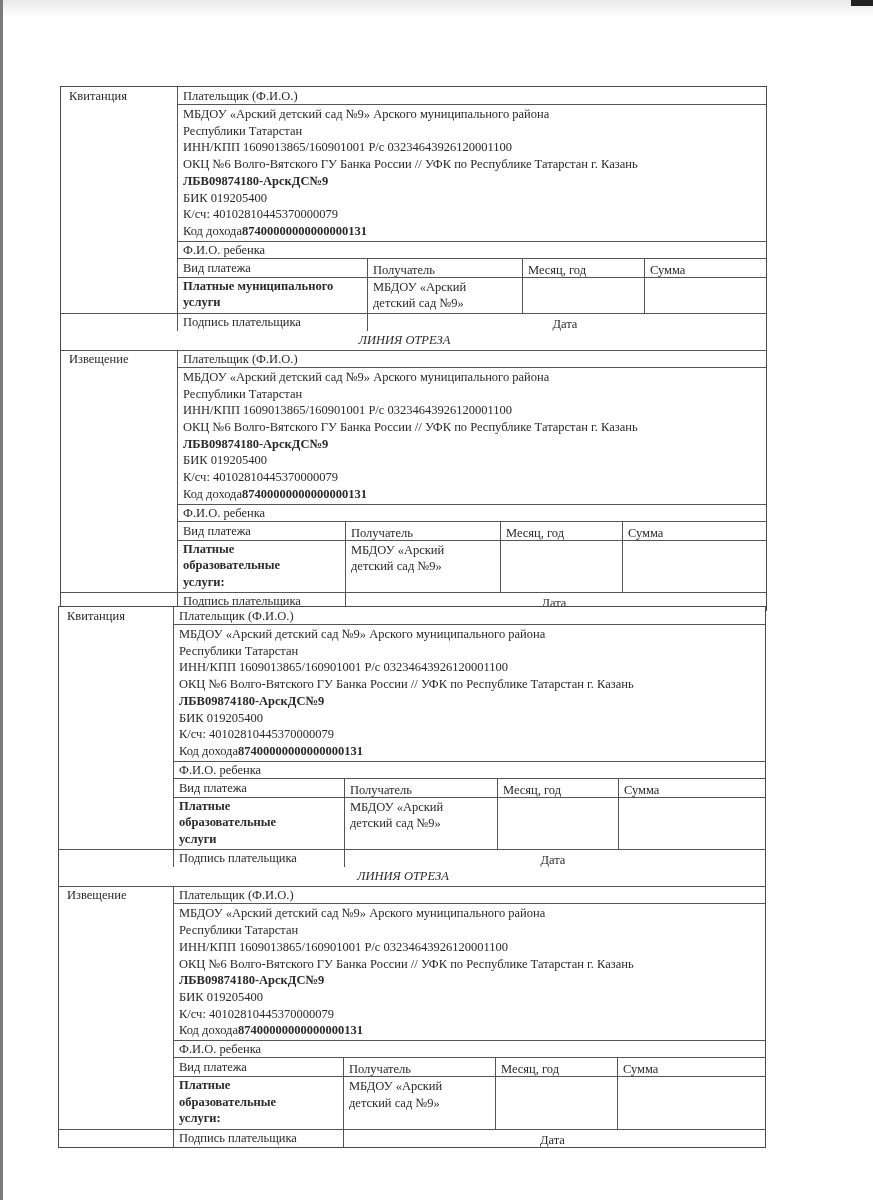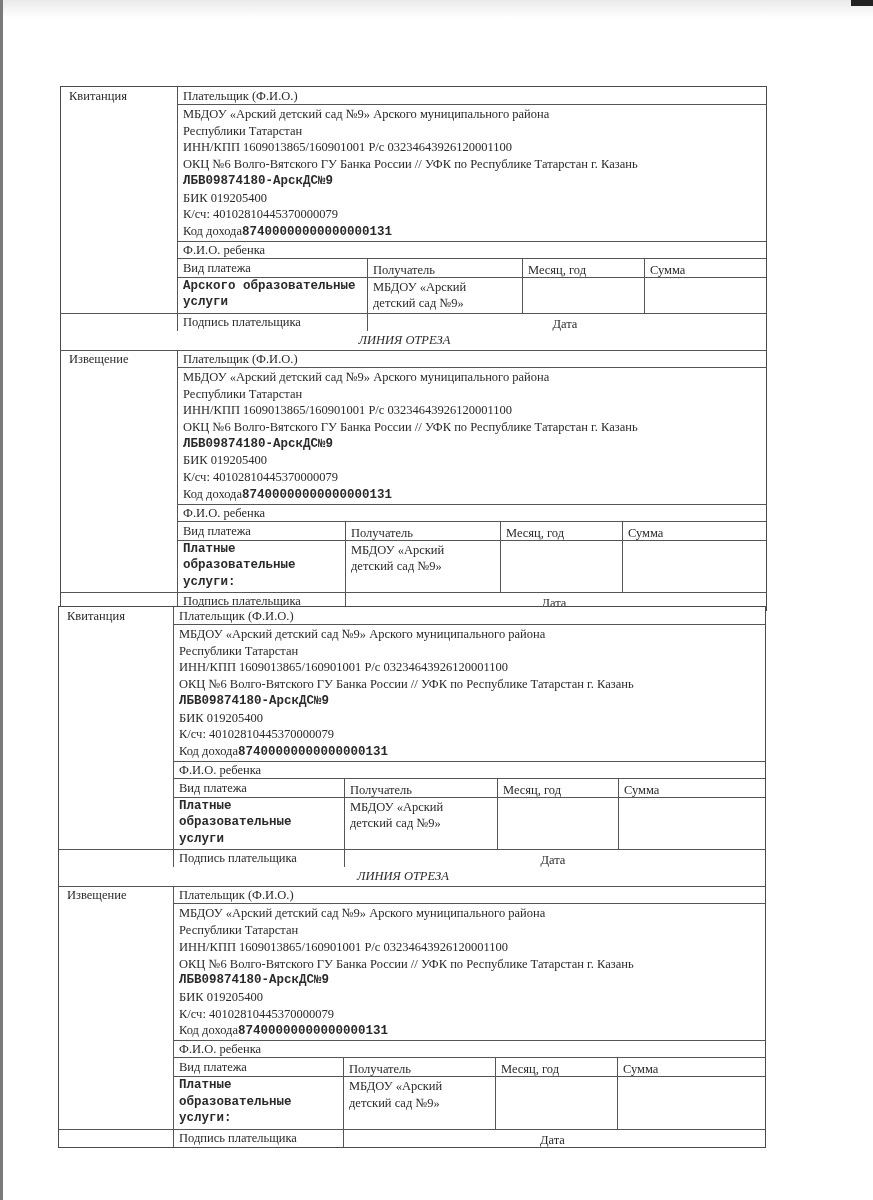--- a/index.html
+++ b/index.html
@@ -19,21 +19,21 @@
   .scan-corner {
     position: absolute; right: 0; top: 0; width: 22px; height: 6px; background: #222;
   }
   .sheet {
     position: absolute; border: 1px solid #4a4a4a; background: #fff;
   }
   .sheet .abs { position: absolute; }
   .hline { position: absolute; height: 0; border-top: 1px solid #555; }
   .vline { position: absolute; width: 0; border-left: 1px solid #555; }
   .txt { position: absolute; font-size: 12.5px; line-height: 16px; white-space: nowrap; }
-  .bold { font-weight: bold; font-family: Liberation Mono, monospace; }
+  .bold { font-weight: bold; }
   .ital { font-style: italic; }
   .side { font-size: 12.5px; }
 </style>
 </head>
 <body>
 
 <div class="scan-top"></div>
 <div class="scan-left"></div>
 <div class="scan-corner"></div>
 
@@ -51,21 +51,21 @@
       <div class="txt" style="left: 122px; top: 119.2px;">К/сч: 40102810445370000079</div>
       <div class="txt" style="left: 122px; top: 135.9px;"><span>Код дохода</span><span class="bold">87400000000000000131</span></div>
       <div class="hline" style="left: 116px; top: 153.9px; width: 589px;"></div>
       <div class="txt" style="left: 122px; top: 154.9px;">Ф.И.О. ребенка</div>
       <div class="hline" style="left: 116px; top: 170.9px; width: 589px;"></div>
       <div class="txt" style="left: 122px; top: 172.9px;">Вид платежа</div>
       <div class="txt" style="left: 312px; top: 174.9px;">Получатель</div>
       <div class="txt" style="left: 467px; top: 174.9px;">Месяц, год</div>
       <div class="txt" style="left: 589px; top: 174.9px;">Сумма</div>
       <div class="hline" style="left: 116px; top: 189.9px; width: 589px;"></div>
-      <div class="txt bold" style="left: 122px; top: 190.9px;">Арского образовательные</div>
+      <div class="txt bold" style="left: 122px; top: 190.9px;">Платные муниципального</div>
       <div class="txt bold" style="left: 122px; top: 207.4px;">услуги</div>
       <div class="txt" style="left: 312px; top: 191.9px;">МБДОУ «Арский</div>
       <div class="txt" style="left: 312px; top: 208.4px;">детский сад №9»</div>
       <div class="abs" style="left: 462px; top: 190.9px; width: 120px; height: 34px;"></div>
       <div class="abs" style="left: 584px; top: 190.9px; width: 120px; height: 34px;"></div>
       <div class="hline" style="left: 0px; top: 225.9px; width: 705px;"></div>
       <div class="vline" style="left: 306px; top: 170.9px; height: 55px;"></div>
       <div class="vline" style="left: 461px; top: 170.9px; height: 55px;"></div>
       <div class="vline" style="left: 583px; top: 170.9px; height: 55px;"></div>
       <div class="txt" style="left: 122px; top: 226.9px;">Подпись плательщика</div>

